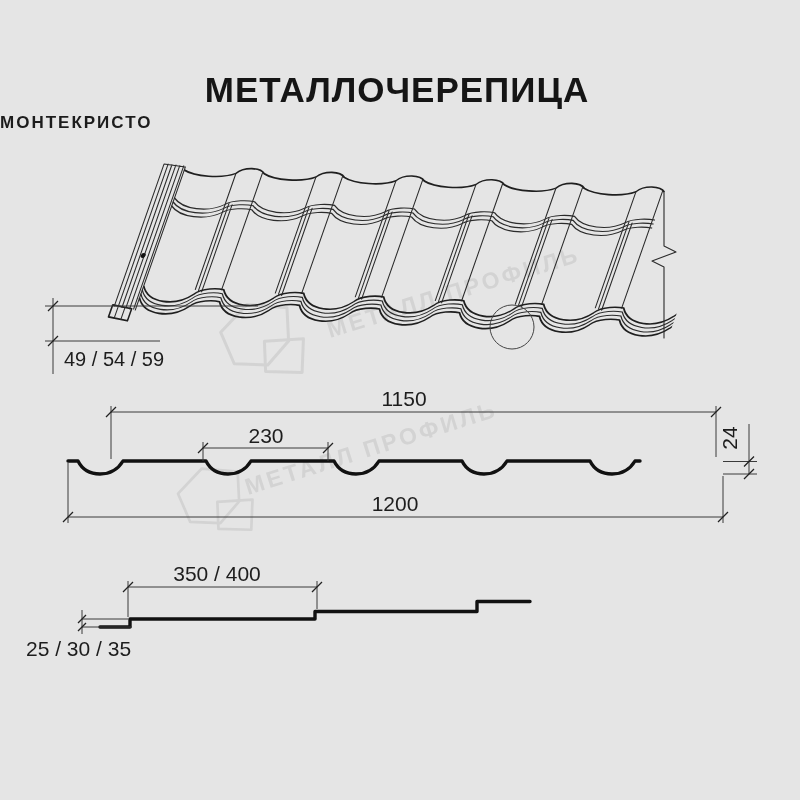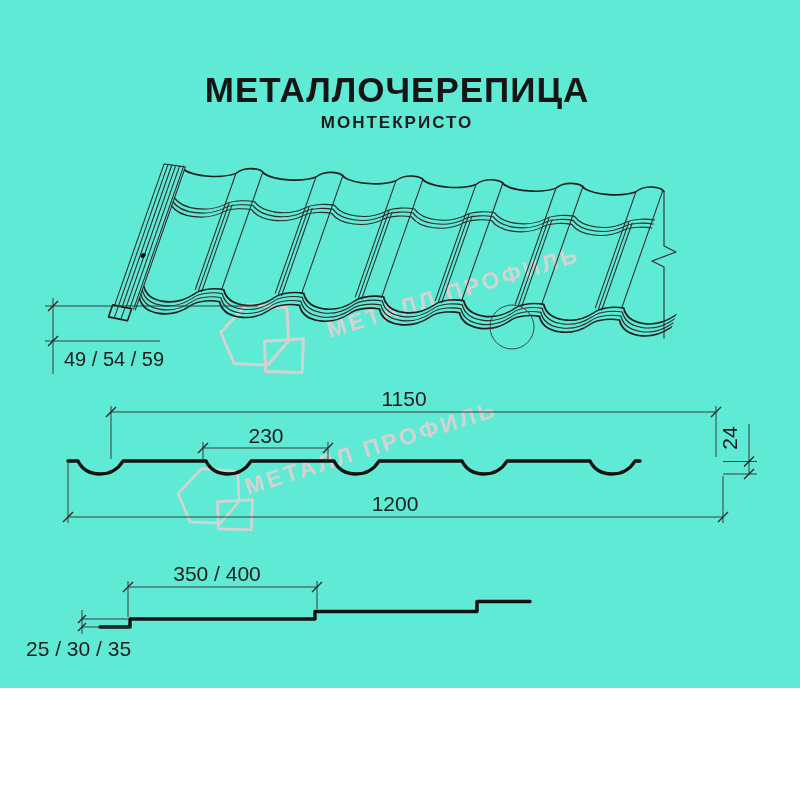--- a/index.html
+++ b/index.html
@@ -1,25 +1,25 @@
 <!DOCTYPE html>
 <html><head>
 <meta charset="utf-8">
 <style>
   html,body{margin:0;padding:0;background:#ffffff;}
   .canvas{
-    position:relative;width:800px;height:688px;background:#5eead4;overflow:hidden;
+    position:relative;width:800px;height:800px;background:#e5e5e5;overflow:hidden;
     font-family:"Liberation Sans",sans-serif;
   }
   .title{
     position:absolute;top:70px;left:0;width:794px;text-align:center;
     font-size:35px;font-weight:800;letter-spacing:1px;color:#151515;
   }
   .subtitle{
-    position:absolute;top:113px;left:0;width:794px;text-align:center;
+    position:absolute;top:113px;left:0;width:794px;text-align:left;
     font-size:17px;font-weight:600;letter-spacing:2px;color:#1c1c1c;
   }
   svg{position:absolute;top:0;left:0;}
   .art{stroke:#2b2b2b;stroke-width:1.1;fill:none;stroke-linejoin:round;stroke-linecap:round;}
   .artbold{stroke:#1f1f1f;stroke-width:1.6;fill:none;stroke-linejoin:round;}
   .heavy{stroke:#111111;stroke-width:3.4;fill:none;stroke-linejoin:round;stroke-linecap:round;}
   .dimline{stroke:#3a3a3a;stroke-width:1;fill:none;}
   .tick{stroke:#222222;stroke-width:1.3;}
   .dimtext{font-family:"Liberation Sans",sans-serif;font-size:21px;fill:#1d1d1d;}
   .dimtext-sm{font-family:"Liberation Sans",sans-serif;font-size:20px;fill:#1d1d1d;}

